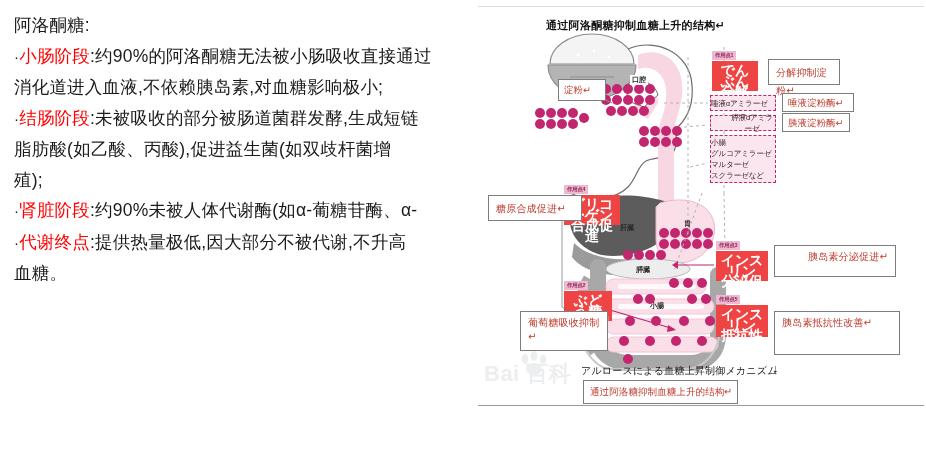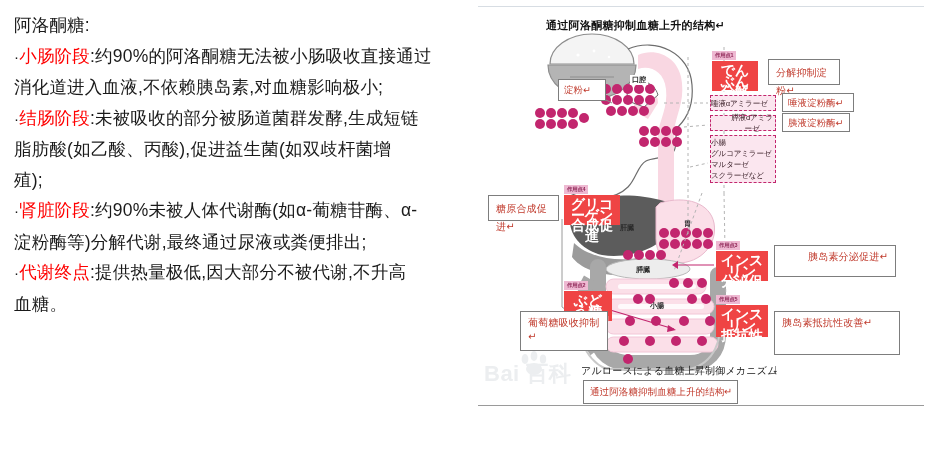--- a/index.html
+++ b/index.html
@@ -173,21 +173,20 @@
     <div class="tline hdr">阿洛酮糖:</div>
 
     <div class="tline"><span class="bullet">·</span><span class="rd">小肠阶段</span><span>:</span><span>约90%的阿洛酮糖无法被小肠吸收直接通过</span></div>
     <div class="tline">消化道进入血液,不依赖胰岛素,对血糖影响极小;</div>
 
     <div class="tline"><span class="bullet">·</span><span class="rd">结肠阶段</span><span>:</span><span>未被吸收的部分被肠道菌群发酵,生成短链</span></div>
     <div class="tline">脂肪酸(如乙酸、丙酸),促进益生菌(如双歧杆菌增</div>
     <div class="tline">殖);</div>
 
     <div class="tline"><span class="bullet">·</span><span class="rd">肾脏阶段</span><span>:</span><span>约90%未被人体代谢酶(如α-葡糖苷酶、α-</span></div>
-    <div class="tline">淀粉酶等)分解代谢,最终通过尿液或粪便排出;</div>
 
     <div class="tline"><span class="bullet">·</span><span class="rd">代谢终点</span><span>:</span><span>提供热量极低,因大部分不被代谢,不升高</span></div>
     <div class="tline">血糖。</div>
   </div>
 
   <div id="img-panel">
     <div id="diagram">
 
       <div class="dtitle">通过阿洛酮糖抑制血糖上升的结构↵</div>
 
@@ -375,21 +374,21 @@
         <div>グルコアミラーゼ</div>
         <div>マルターゼ</div>
         <div>スクラーゼなど</div>
       </div>
 
       <div class="act-tag" style="left:86px; top:178px;">作用点4</div>
       <div class="act" style="left:86px; top:188px; width:56px; height:30px;">
         <div>グリコーゲン</div>
         <div>合成促進</div>
       </div>
-      <div class="ann" style="left:10px; top:188px; width:71px; height:26px; line-height:18px;">糖原合成促进↵</div>
+      <div class="ann" style="left:10px; top:188px; width:94px; height:26px; line-height:18px;">糖原合成促进↵</div>
 
       <div class="act-tag" style="left:238px; top:234px;">作用点3</div>
       <div class="act" style="left:238px; top:244px; width:52px; height:30px;">
         <div>インスリン</div>
         <div>分泌促進</div>
       </div>
       <div class="ann" style="left:296px; top:238px; width:122px; height:32px; line-height:14px;text-align:right;">胰岛素分泌促进↵</div>
 
       <div class="act-tag" style="left:86px; top:274px;">作用点2</div>
       <div class="act" style="left:86px; top:284px; width:48px; height:30px;">

